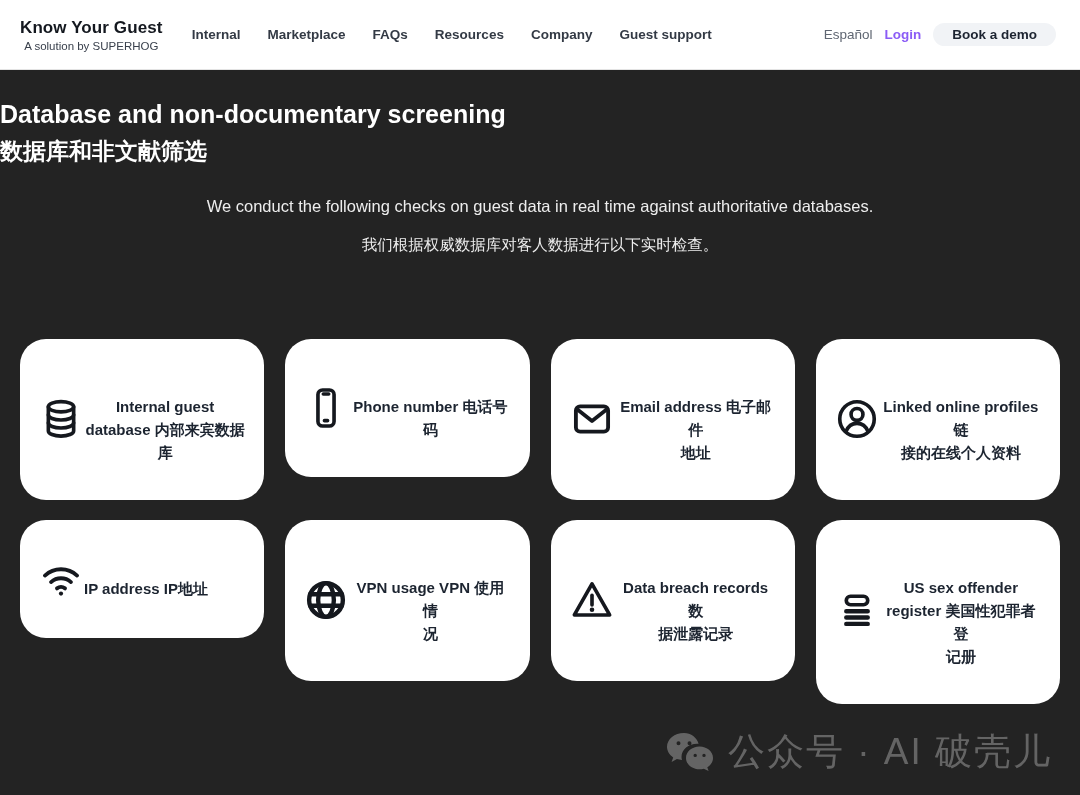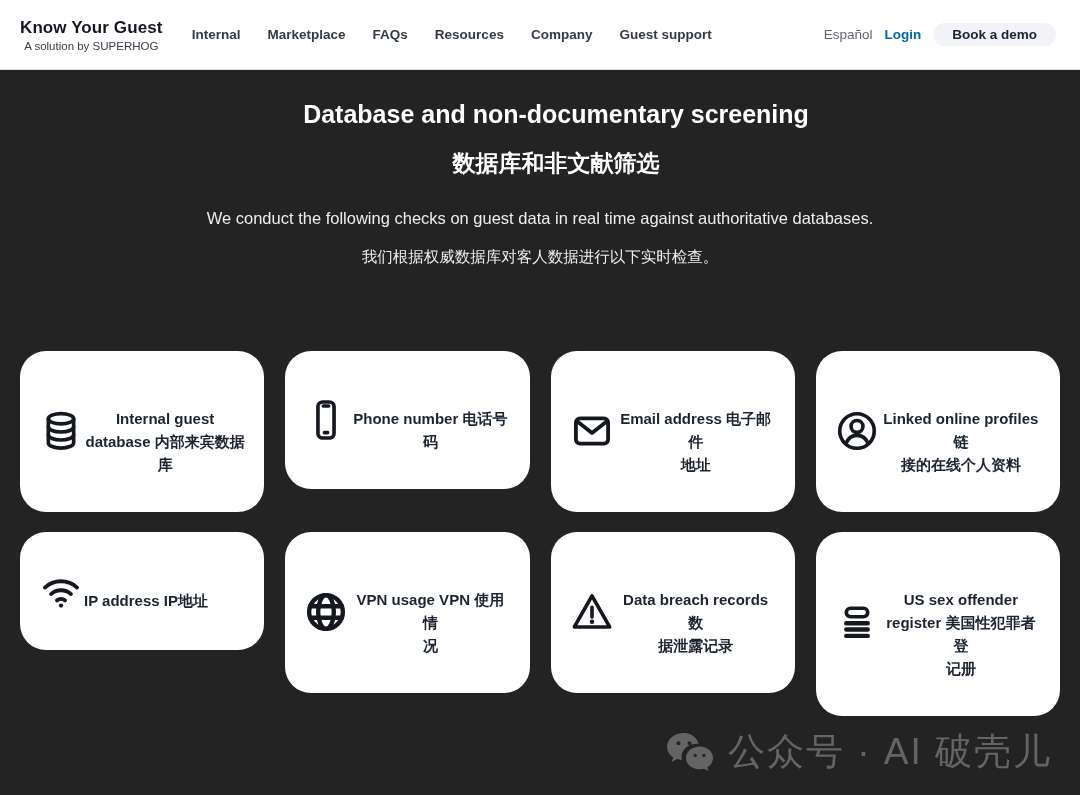--- a/index.html
+++ b/index.html
@@ -22,33 +22,33 @@
   .logo-block { display: flex; flex-direction: column; gap: 2px; cursor: pointer; align-items: center; }
   .logo-title { font-size: 17px; font-weight: 800; color: #14181f; letter-spacing: .1px; }
   .logo-sub { font-size: 11.5px; font-weight: 400; color: #39404c; }
   .nav { display: flex; gap: 27px; margin-left: auto; align-items: center; }
   .nav-item {
     font-size: 13.5px; font-weight: 700; color: #333a45;
     cursor: pointer; white-space: nowrap;
   }
   .header-right { display: flex; align-items: center; gap: 12px; margin-left: 112px; }
   .lang { font-size: 13.5px; font-weight: 400; color: #5f6672; cursor: pointer; }
-  .login { font-size: 13.5px; font-weight: 700; color: #0369a1; cursor: pointer; }
+  .login { font-size: 13.5px; font-weight: 700; color: #8b5cf6; cursor: pointer; }
   .demo-btn {
     background: #f1f3f6; border: none; border-radius: 20px;
     padding: 4px 19px; font-size: 13.5px; font-weight: 700; color: #1c2330;
     cursor: pointer; white-space: nowrap;
     font-family: "Liberation Sans", "DejaVu Sans", sans-serif;
   }
 
   
   .hero { padding-top: 26px; }
-  .hero-title { text-align: center; color: #ffffff; padding-left: 32px; }
+  .hero-title { text-align: left; color: #ffffff; }
   .hero-title .en { font-size: 25px; font-weight: 700; line-height: 1.5; }
-  .hero-title .zh { font-size: 23px; font-weight: 700; line-height: 1.5; margin-top: 12px; }
+  .hero-title .zh { font-size: 23px; font-weight: 700; line-height: 1.5; margin-top: 0; }
   .hero-sub { margin: 26px auto 0; max-width: 700px; text-align: center; color: #ededed; }
   .hero-sub .en { font-size: 16.5px; line-height: 1.55; }
   .hero-sub .zh { font-size: 15.5px; line-height: 1.55; margin-top: 13px; }
 
   
   .cards {
     display: grid;
     grid-template-columns: repeat(4, 1fr);
     column-gap: 21px;
     row-gap: 20px;

